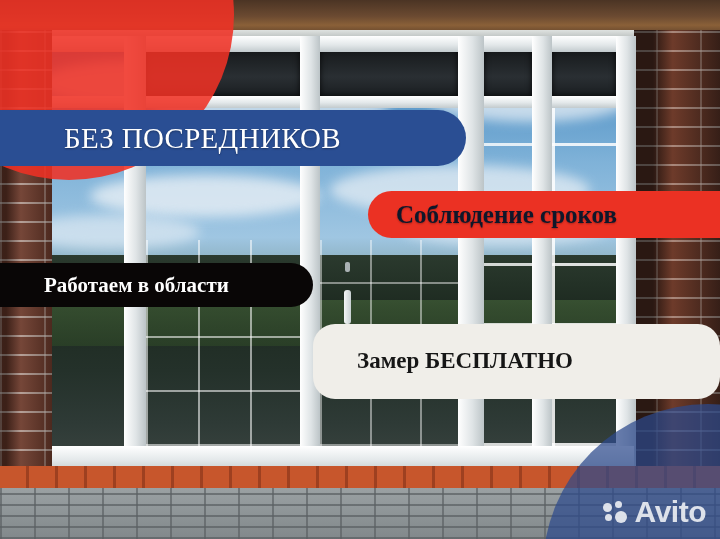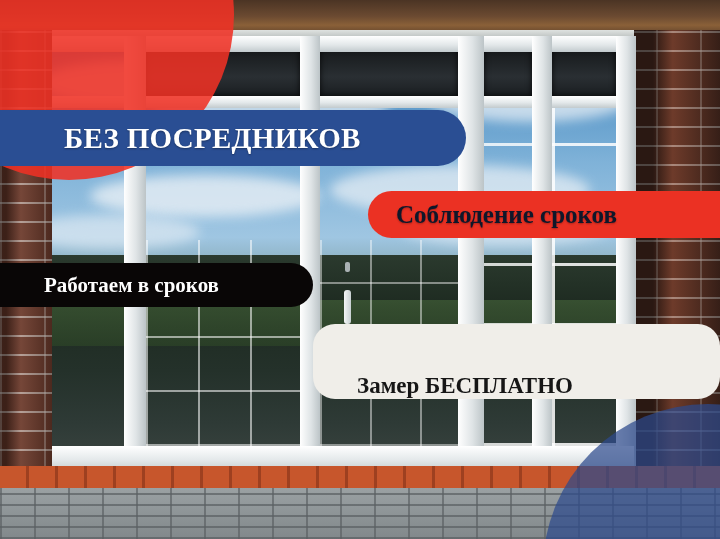--- a/index.html
+++ b/index.html
@@ -162,21 +162,21 @@
   
   .banner { position:absolute; display:flex; align-items:center; }
 
   .banner-blue {
     left:-40px; top:110px; width:506px; height:56px;
     background:#2a4e93;
     border-radius:28px;
     padding-left:104px;
   }
   .banner-blue .txt {
-    color:#ffffff; font-size:29px; font-weight:bold;
+    color:#ffffff; font-size:29px; font-weight:normal;
     letter-spacing:.3px; white-space:nowrap;
     text-shadow:0 1px 2px rgba(0,0,0,.35);
     text-align:center;
   }
 
   .banner-red {
     left:368px; top:191px; width:392px; height:47px;
     background:#eb3123;
     border-radius:24px;
     padding-left:28px;
@@ -196,21 +196,21 @@
     color:#ffffff; font-size:21px; font-weight:bold;
     white-space:nowrap;
   }
 
   .banner-white {
     left:313px; top:324px; width:407px; height:75px;
     background:#f0eee9;
     border-radius:22px;
     padding-left:44px;
     flex-direction:column; align-items:flex-start;
-    justify-content:flex-end;
+    justify-content:center;
   }
   .banner-white .line1 {
     color:#161616; font-size:23px; font-weight:bold;
     line-height:1.08; white-space:nowrap;
   }
   .banner-white .line2 {
     color:#1a8f4a; font-size:25px; font-weight:bold;
     line-height:1.1; white-space:nowrap;
   }
 
@@ -297,21 +297,30 @@
 
   <div class="banner banner-blue">
     <span class="txt">БЕЗ ПОСРЕДНИКОВ</span>
   </div>
 
   <div class="banner banner-red">
     <span class="txt">Соблюдение сроков</span>
   </div>
 
   <div class="banner banner-black">
-    <span class="txt">Работаем в сроков</span>
+    <span class="txt">Работаем в области</span>
   </div>
 
   <div class="banner banner-white">
     <span class="line1">Замер БЕСПЛАТНО</span>
   </div>
 
+  <div class="avito">
+    <span class="avito-dots">
+      <i></i>
+        <i></i>
+        <i></i>
+        <i></i>
+    </span>
+    <span class="avito-word">Avito</span>
+  </div>
 
 </div>
 
 </body></html>

